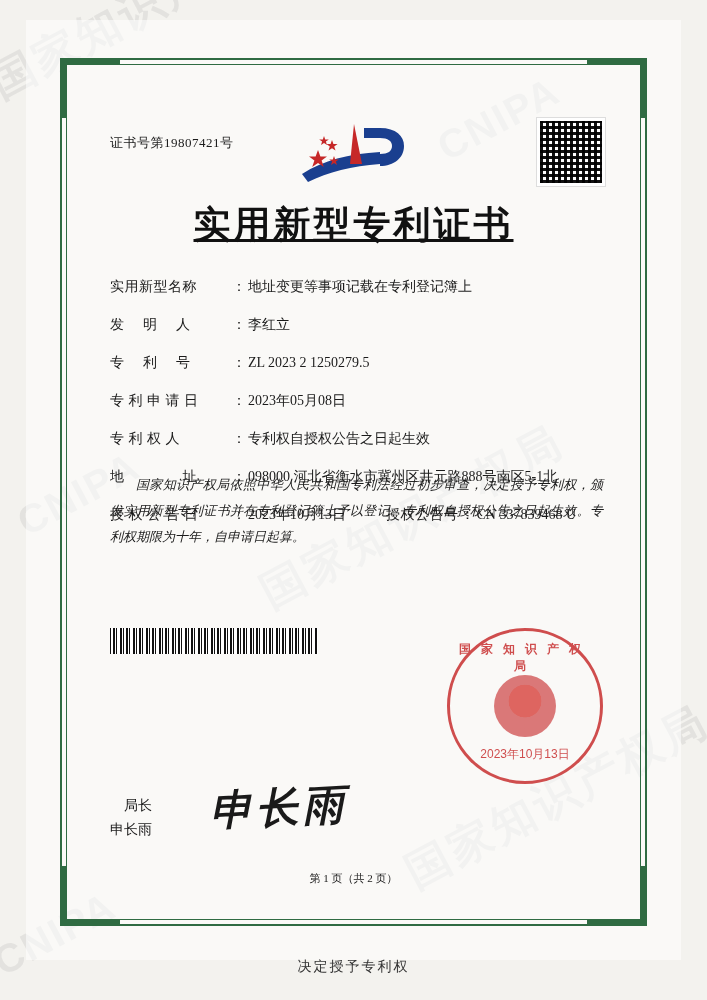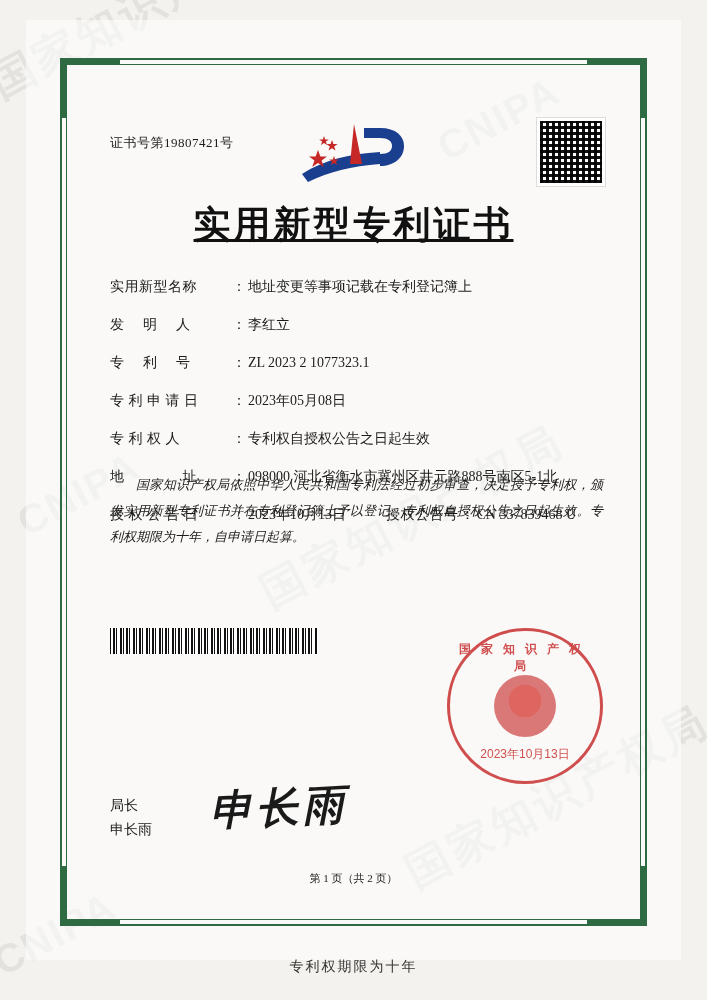--- a/index.html
+++ b/index.html
@@ -225,20 +225,21 @@
     font-family: "Liberation Sans", sans-serif;
   }
 
   
   .sign-block {
     position: absolute;
     left: 28px;
     top: 714px;
     font-size: 14px;
     line-height: 24px;
+    text-align: right;
   }
   .signature {
     position: absolute;
     left: 128px;
     top: 700px;
     font-family: "Liberation Serif", serif;
     font-size: 42px;
     font-style: italic;
     font-weight: bold;
     color: #1a1a1a;
@@ -316,21 +317,21 @@
         <span class="val">地址变更等事项记载在专利登记簿上</span>
       </div>
       <div class="row">
         <span class="lbl w1">发　 明 　人</span>
         <span class="sep">：</span>
         <span class="val">李红立</span>
       </div>
       <div class="row">
         <span class="lbl w1">专　 利　 号</span>
         <span class="sep">：</span>
-        <span class="val">ZL 2023 2 1077323.1</span>
+        <span class="val">ZL 2023 2 1250279.5</span>
       </div>
       <div class="row">
         <span class="lbl w1">专 利 申 请 日</span>
         <span class="sep">：</span>
         <span class="val">2023年05月08日</span>
       </div>
       <div class="row">
         <span class="lbl w1">专 利 权 人</span>
         <span class="sep">：</span>
         <span class="val">专利权自授权公告之日起生效</span>
@@ -366,13 +367,13 @@
 
     <div class="sign-block">
       <div>局长</div>
       <div>申长雨</div>
     </div>
 
     <div class="page-no">第 1 页（共 2 页）</div>
   </div>
 </div>
 
-<div class="footnote">专利权期限为十年</div>
+<div class="footnote">决定授予专利权</div>
 
 </body></html>

